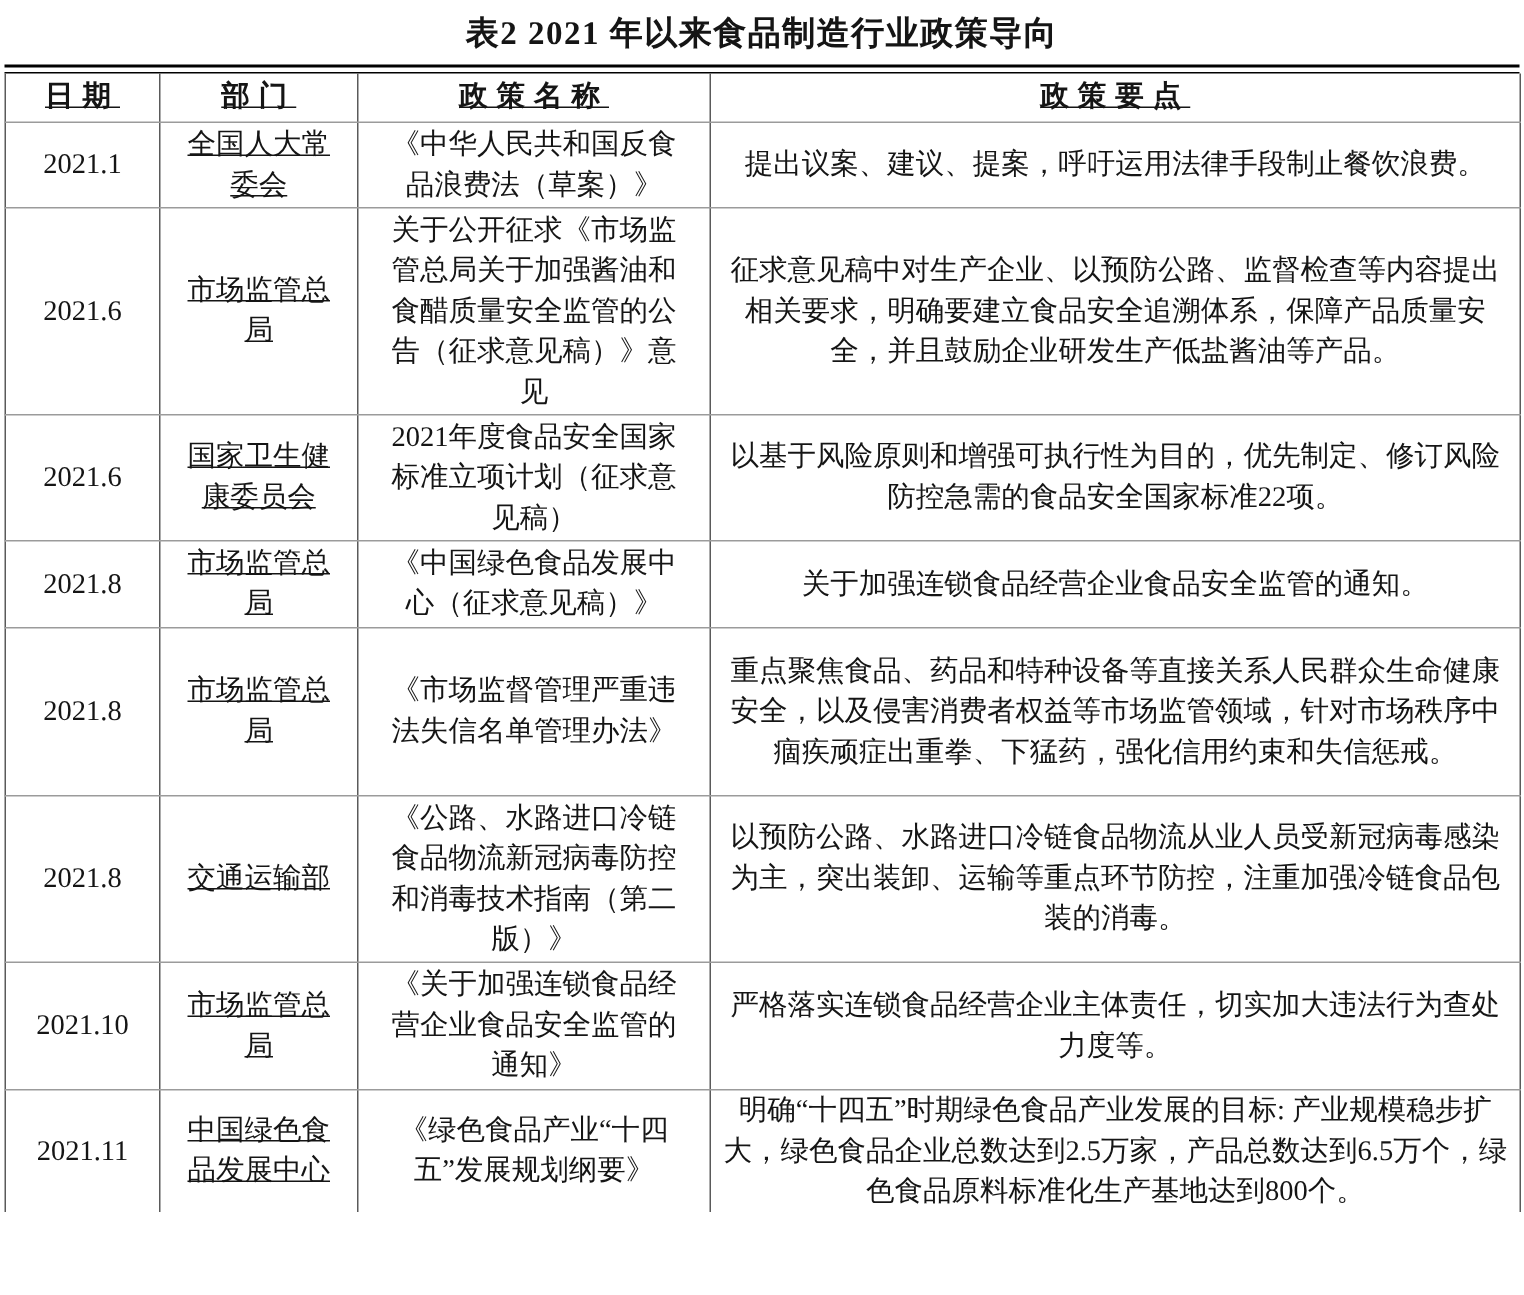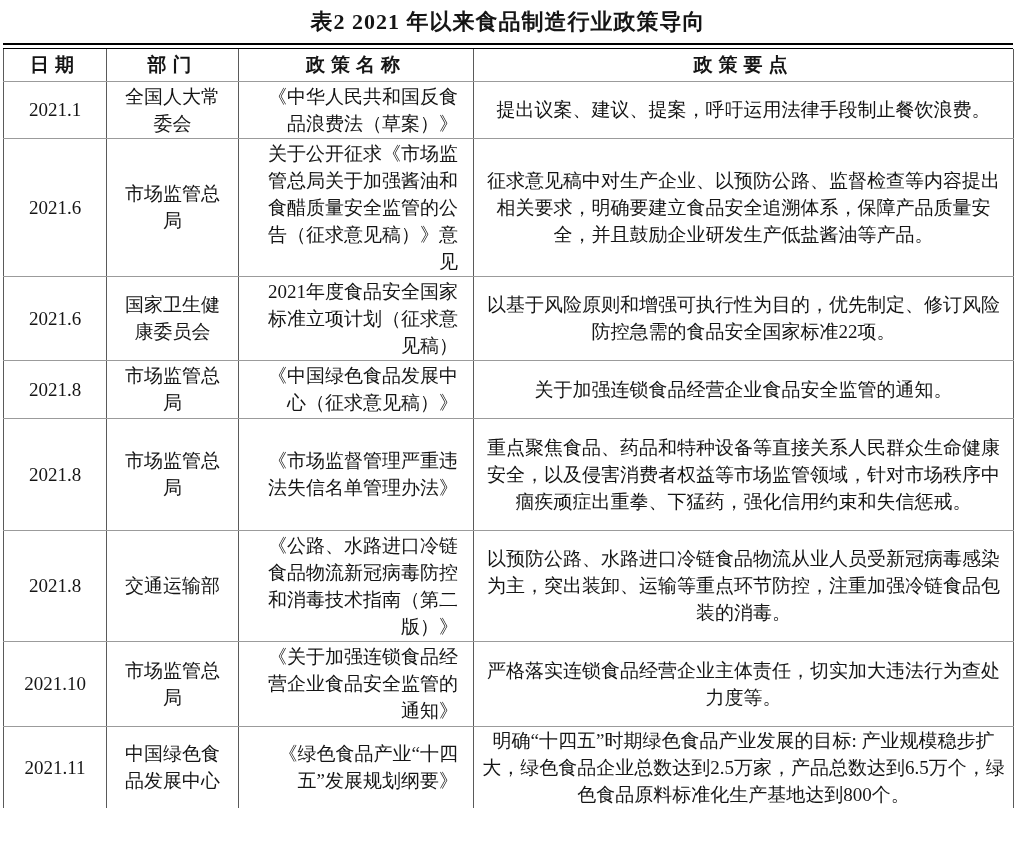--- a/index.html
+++ b/index.html
@@ -57,25 +57,26 @@
   }
   thead th { border-top: none; }
   tbody tr:last-child td { border-bottom: none; }
 
   thead th {
     font-weight: bold;
     letter-spacing: 6px;
     height: 32px;
     line-height: 30px;
     padding: 0;
+    text-decoration: underline;
   }
 
   td.date  { padding: 0 2px; }
-  td.dept  { padding: 1px 13px; }
-  td.name  { padding: 1px 15px; text-align: right; }
+  td.dept  { padding: 1px 13px; text-decoration: underline; }
+  td.name  { padding: 1px 15px; }
   td.points{ padding: 0 8px; }
 
   tr.r0 { height: 55px; }
   tr.r1 { height: 59px; }
   tr.r2 { height: 110px; }
   tr.r3 { height: 80px; }
   tr.r4 { height: 58px; }
   tr.r5 { height: 112px; }
   tr.r6 { height: 106px; }
   tr.r7 { height: 85px; }

